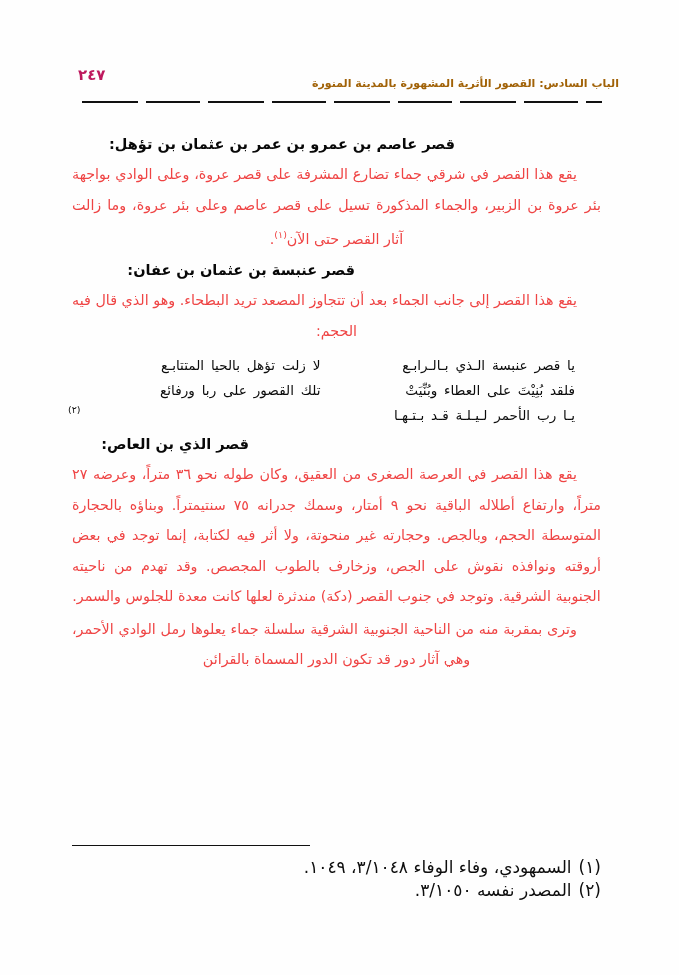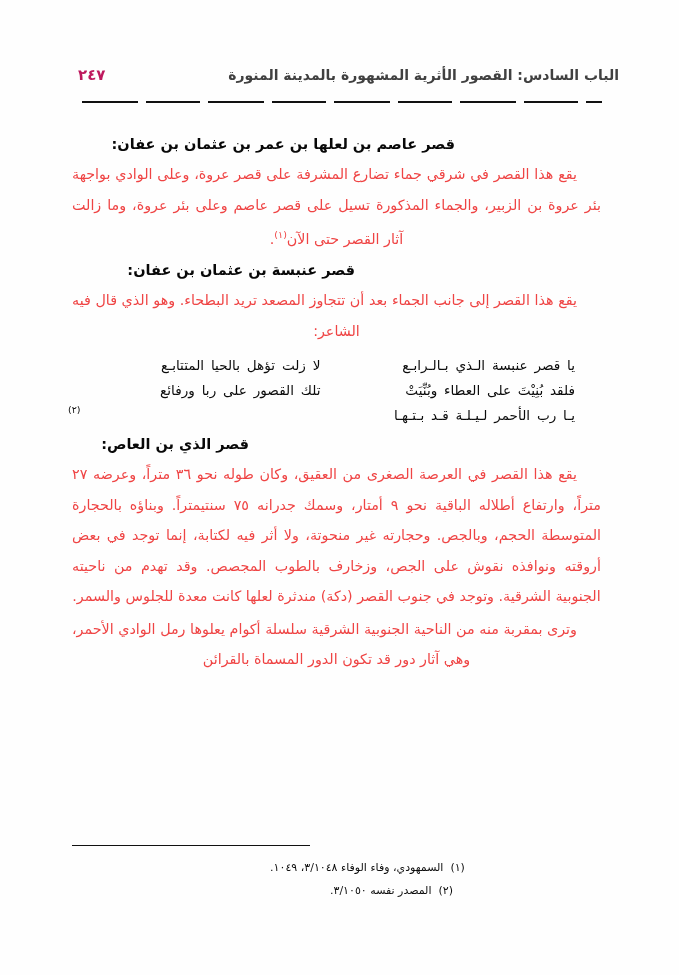--- a/index.html
+++ b/index.html
@@ -23,26 +23,26 @@
   .header {
     position: absolute;
     top: 66px;
     left: 78px;
     right: 60px;
     height: 34px;
     direction: rtl;
   }
   .header-title {
     position: absolute;
-    top: 1px;
+    top: 11px;
     right: 0;
-    font-size: 14px;
+    font-size: 11px;
     font-weight: bold;
     letter-spacing: 0.4px;
-    color: #404040;
+    color: #a16207;
     white-space: nowrap;
   }
   .header-pageno {
     position: absolute;
     top: 0;
     left: 0;
     font-size: 15px;
     font-weight: bold;
     color: #be185d;
     letter-spacing: 1px;
@@ -147,70 +147,70 @@
   }
   .footnotes {
     position: absolute;
     top: 856px;
     right: 78px;
     left: 72px;
     direction: rtl;
     text-align: left;
   }
   .footnote {
-    font-size: 11px;
+    font-size: 17px;
     line-height: 23px;
     color: #0d0d0d;
-    text-align: center;
+    text-align: right;
     white-space: nowrap;
     direction: rtl;
   }
   .fn-num { margin-left: 7px; }
   .footnote.fn-1 { padding-left: 62px; }
   .footnote.fn-2 { padding-left: 110px; }
 </style>
 </head>
 <body>
 
 <div class="page">
 
   <div class="header">
     <div class="header-title">الباب السادس: القصور الأثرية المشهورة بالمدينة المنورة</div>
     <div class="header-pageno">٢٤٧</div>
   </div>
   <div class="header-rule"></div>
 
   <div class="content">
 
-    <div class="heading h-indent-1">قصر عاصم بن لعلها بن عمر بن عثمان بن عفان:</div>
+    <div class="heading h-indent-1">قصر عاصم بن عمرو بن عمر بن عثمان بن تؤهل:</div>
     <p class="para"><span>يقع هذا القصر في شرقي جماء تضارع المشرفة على قصر عروة، وعلى الوادي بواجهة بئر عروة بن الزبير، والجماء المذكورة تسيل على قصر عاصم وعلى بئر عروة، وما زالت آثار القصر حتى الآن</span><span class="fn-ref">(١)</span><span>.</span></p>
 
     <div class="heading h-indent-2">قصر عنبسة بن عثمان بن عفان:</div>
-    <p class="para tight">يقع هذا القصر إلى جانب الجماء بعد أن تتجاوز المصعد تريد البطحاء. وهو الذي قال فيه الشاعر:</p>
+    <p class="para tight">يقع هذا القصر إلى جانب الجماء بعد أن تتجاوز المصعد تريد البطحاء. وهو الذي قال فيه الحجم:</p>
 
     <div class="poem">
       <div class="verse">
         <span class="hemistich first">يا قصر عنبسة الـذي بـالـرابـع</span>
         <span class="hemistich second">لا زلت تؤهل بالحيا المتتابـع</span>
         <span class="fn-ref"></span>
       </div>
       <div class="verse">
         <span class="hemistich first">فلقد بُنِيْتَ على العطاء وبُنِّيَتْ</span>
         <span class="hemistich second">تلك القصور على ربا ورفائع</span>
         <span class="fn-ref"></span>
       </div>
       <div class="verse">
         <span class="hemistich first">يـا رب الأحمر لـيـلـة قـد بـتـهـا</span>
         <span class="fn-ref">(٢)</span>
       </div>
     </div>
 
     <div class="heading h-indent-3">قصر الذي بن العاص:</div>
     <p class="para">يقع هذا القصر في العرصة الصغرى من العقيق، وكان طوله نحو ٣٦ متراً، وعرضه ٢٧ متراً، وارتفاع أطلاله الباقية نحو ٩ أمتار، وسمك جدرانه ٧٥ سنتيمتراً. وبناؤه بالحجارة المتوسطة الحجم، وبالجص. وحجارته غير منحوتة، ولا أثر فيه لكتابة، إنما توجد في بعض أروقته ونوافذه نقوش على الجص، وزخارف بالطوب المجصص. وقد تهدم من ناحيته الجنوبية الشرقية. وتوجد في جنوب القصر (دكة) مندثرة لعلها كانت معدة للجلوس والسمر.</p>
-    <p class="para">وترى بمقربة منه من الناحية الجنوبية الشرقية سلسلة أكوام يعلوها رمل الوادي الأحمر، وهي آثار دور قد تكون الدور المسماة بالقرائن</p>
+    <p class="para">وترى بمقربة منه من الناحية الجنوبية الشرقية سلسلة جماء يعلوها رمل الوادي الأحمر، وهي آثار دور قد تكون الدور المسماة بالقرائن</p>
 
   </div>
 
   <div class="fn-rule"></div>
 
   <div class="footnotes">
     <div class="footnote fn-1">
       <span class="fn-num">(١)</span><span>السمهودي، وفاء الوفاء ٣/١٠٤٨، ١٠٤٩.</span>
     </div>
     <div class="footnote fn-2">

